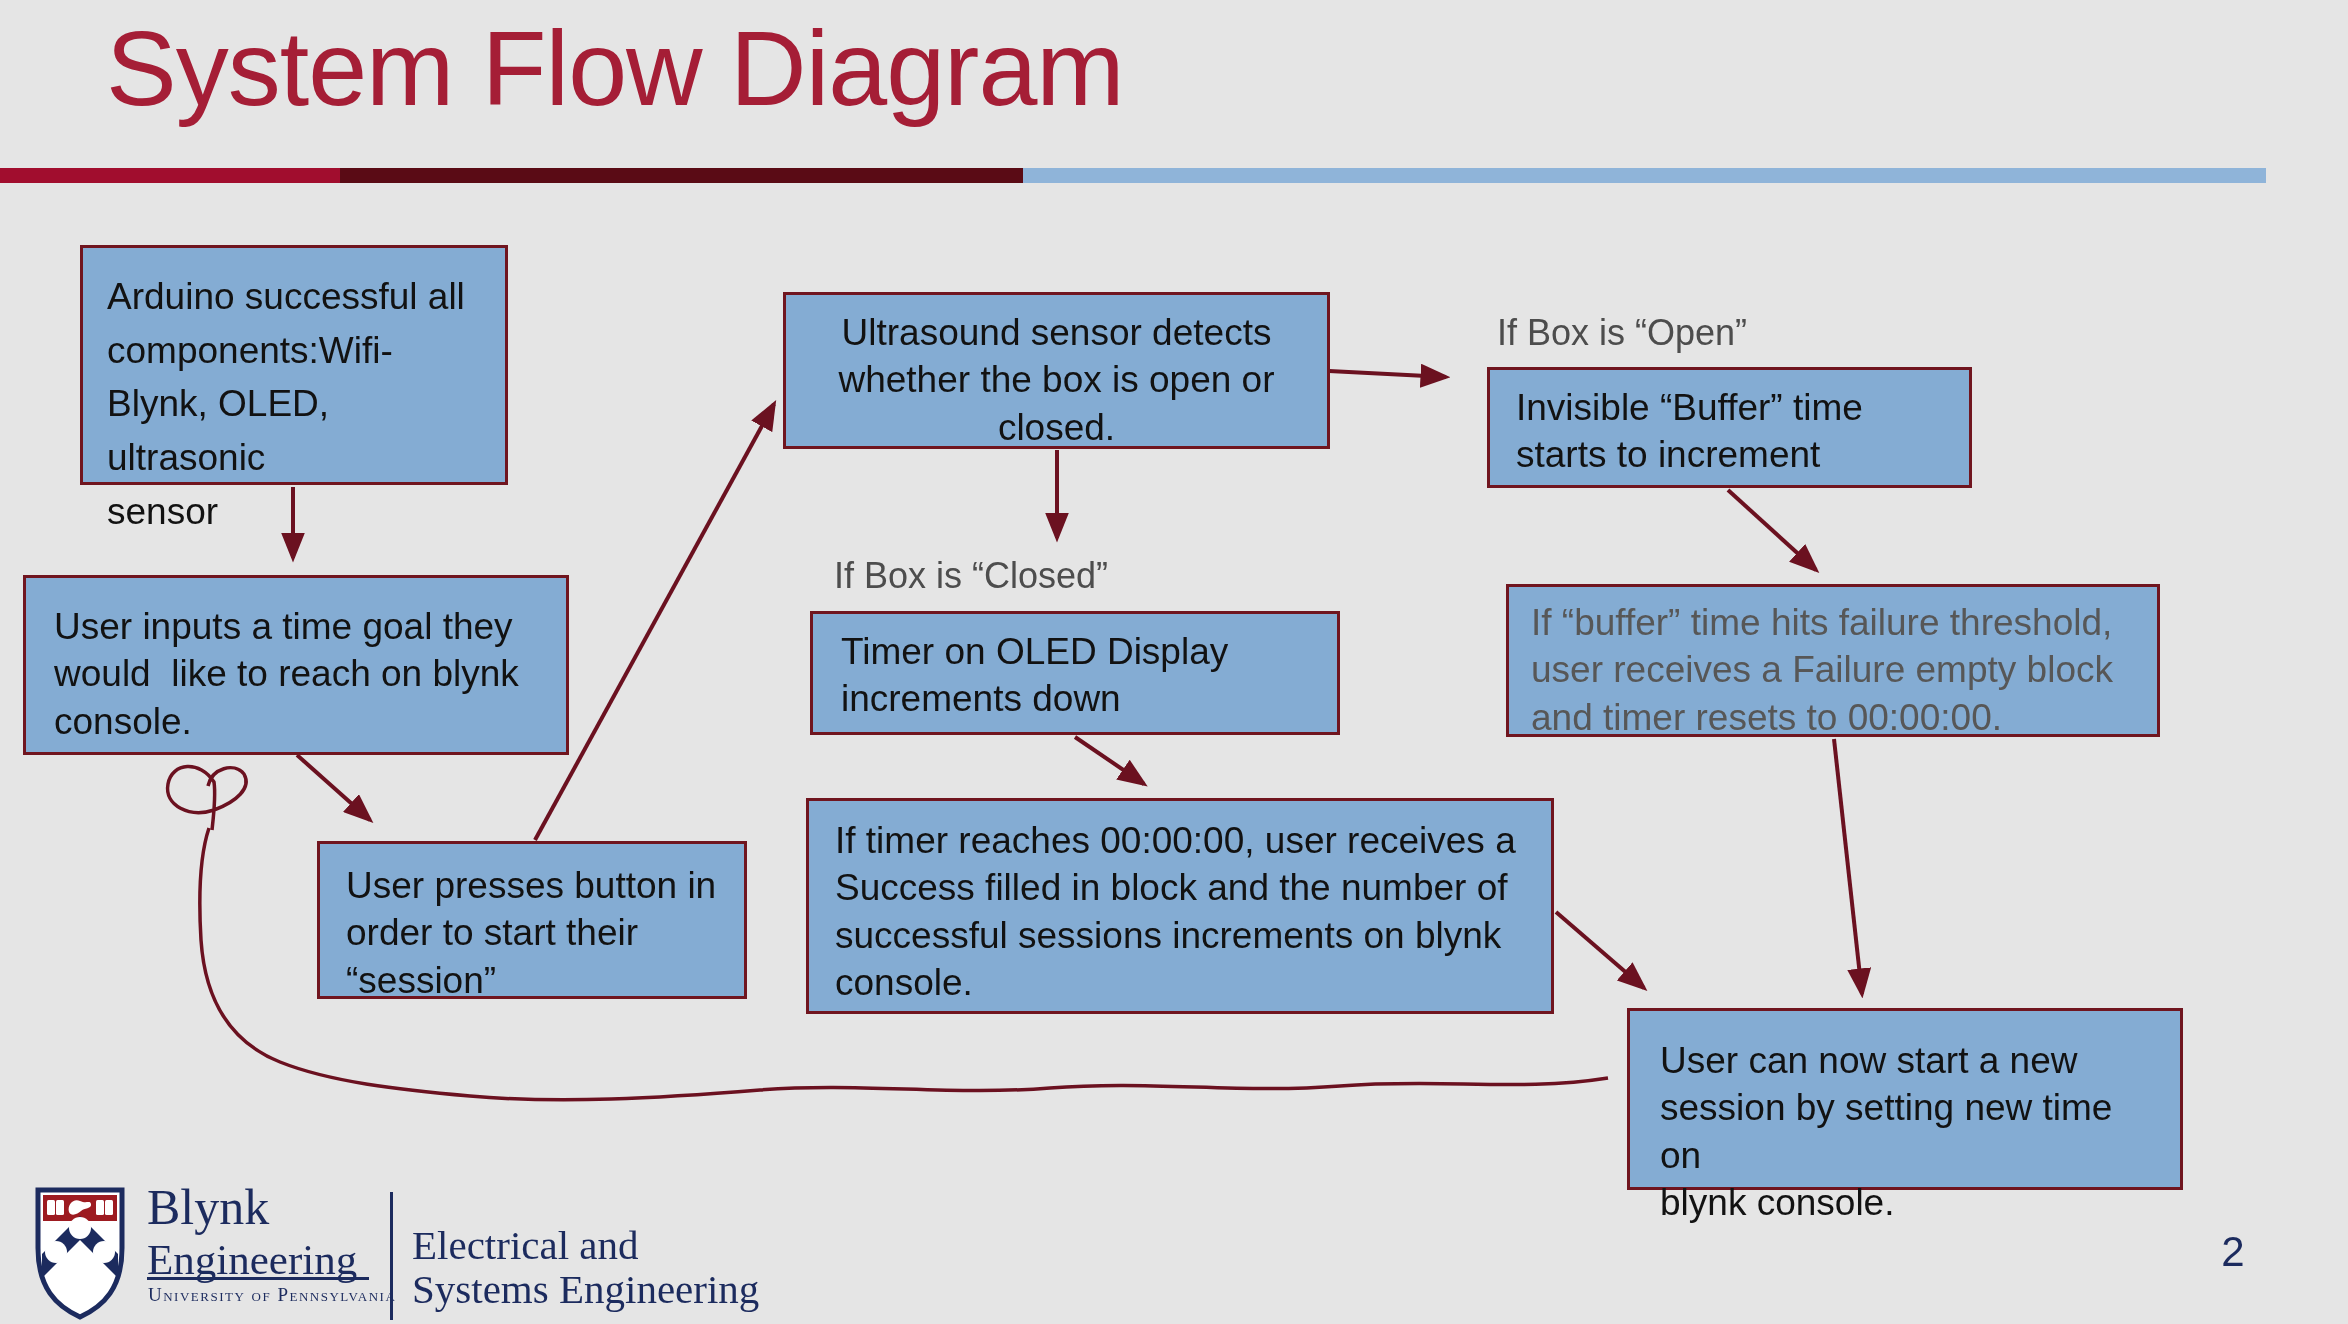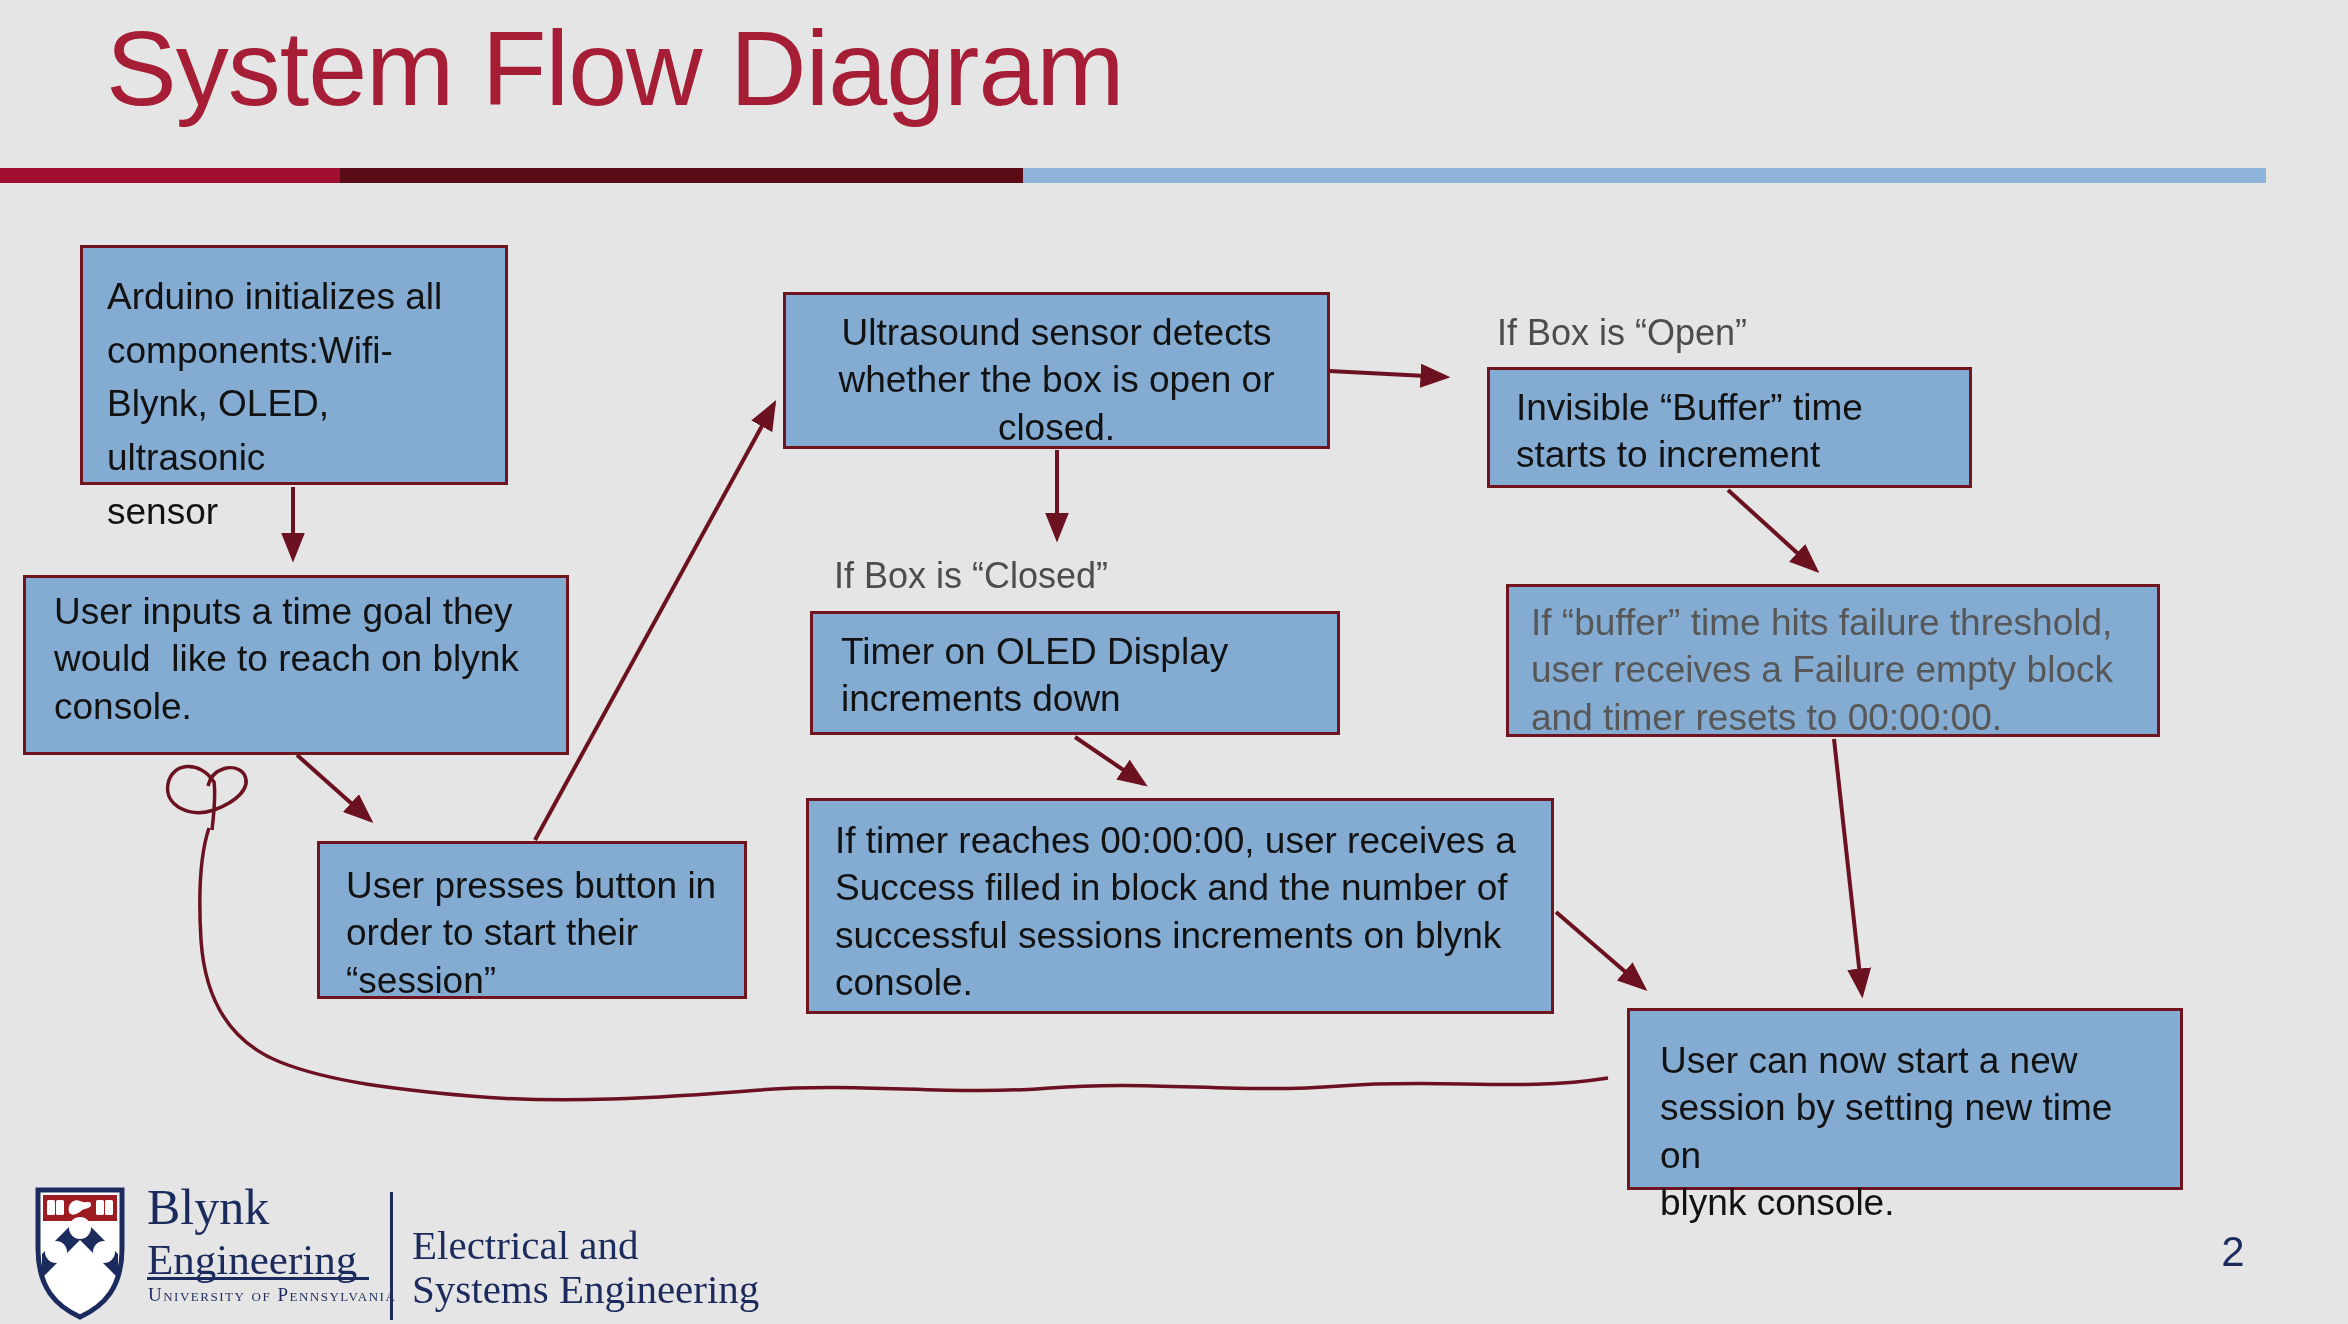--- a/index.html
+++ b/index.html
@@ -71,26 +71,26 @@
     <path class="flow-line" d="M1329,371 L1446,377" marker-end="url(#ah)"></path>
     <path class="flow-line" d="M1057,450 L1057,538" marker-end="url(#ah)"></path>
     <path class="flow-line" d="M1075,737 L1144,784" marker-end="url(#ah)"></path>
     <path class="flow-line" d="M1728,490 L1816,570" marker-end="url(#ah)"></path>
     <path class="flow-line" d="M1834,739 L1862,994" marker-end="url(#ah)"></path>
     <path class="flow-line" d="M1556,912 L1644,988" marker-end="url(#ah)"></path>
     <path class="squiggle" d="M1608,1078 C1520,1092 1440,1078 1340,1086 C1240,1094 1150,1080 1050,1088 C950,1096 860,1082 760,1090 C660,1098 560,1104 470,1096 C400,1090 330,1082 280,1062 C230,1042 205,1000 201,940 C198,890 200,855 209,828"></path>
     <path class="squiggle" d="M212,830 C214,812 216,796 214,782 C200,760 172,762 168,784 C164,806 190,818 214,810 C236,802 252,788 244,774 C234,762 212,768 208,786"></path>
   </svg>
 
-  <div class="box" style="left:80px;top:245px;width:428px;height:240px;padding:22px 24px;line-height:1.45;">Arduino initializes all
+  <div class="box" style="left:80px;top:245px;width:428px;height:240px;padding:22px 24px;line-height:1.45;">Arduino successful all
 components:Wifi-
 Blynk, OLED, ultrasonic
 sensor</div>
 
-  <div class="box" style="left:23px;top:575px;width:546px;height:180px;padding:10px 28px;">User inputs a time goal they
+  <div class="box" style="left:23px;top:575px;width:546px;height:180px;padding:25px 28px;">User inputs a time goal they
 would  like to reach on blynk
 console.</div>
 
   <div class="box" style="left:317px;top:841px;width:430px;height:158px;padding:18px 26px;">User presses button in
 order to start their
 “session”</div>
 
   <div class="box" style="left:783px;top:292px;width:547px;height:157px;padding:14px 12px;text-align:center;">Ultrasound sensor detects
 whether the box is open or
 closed.</div>

